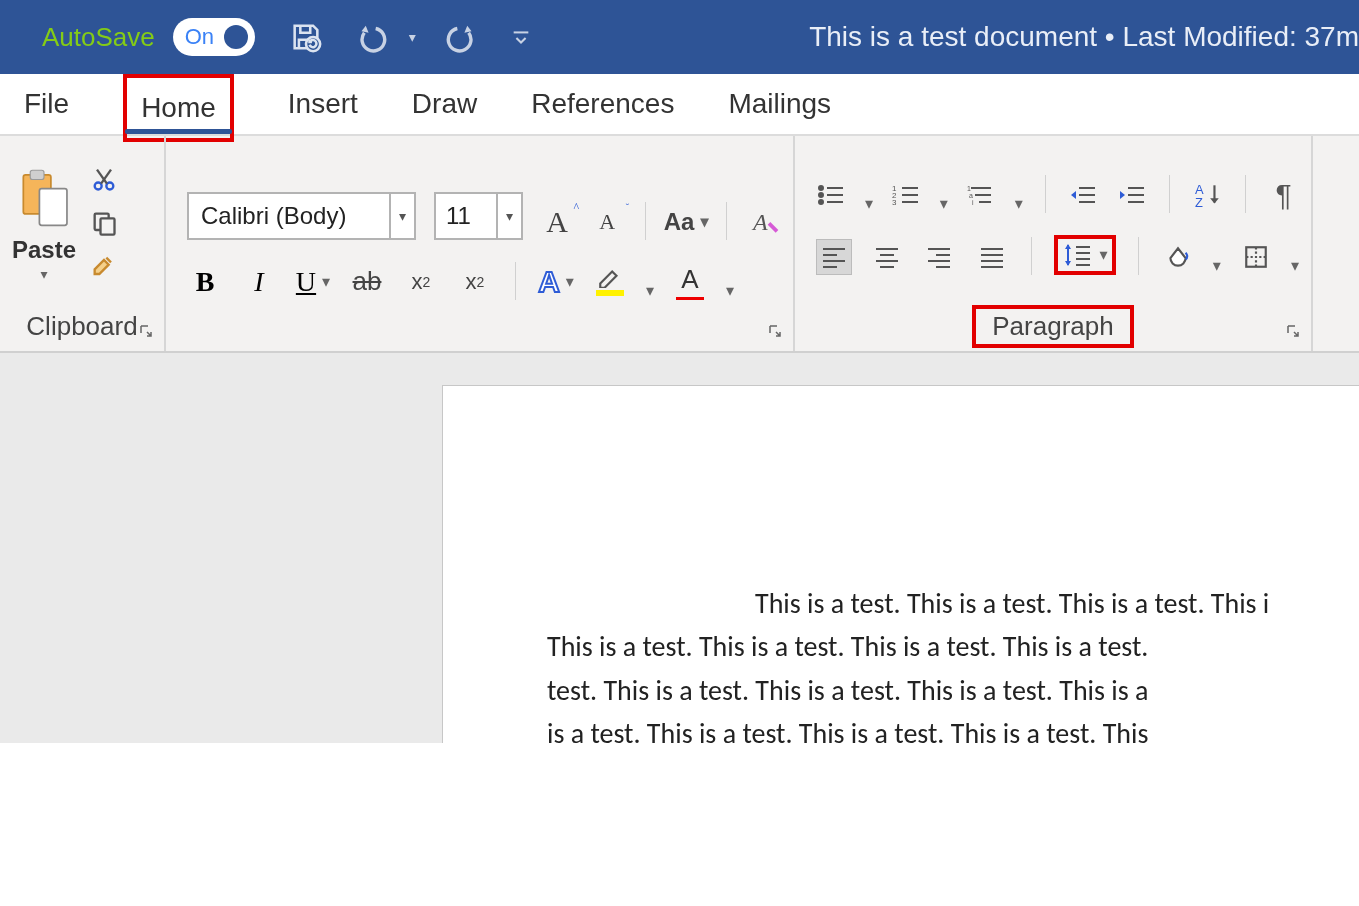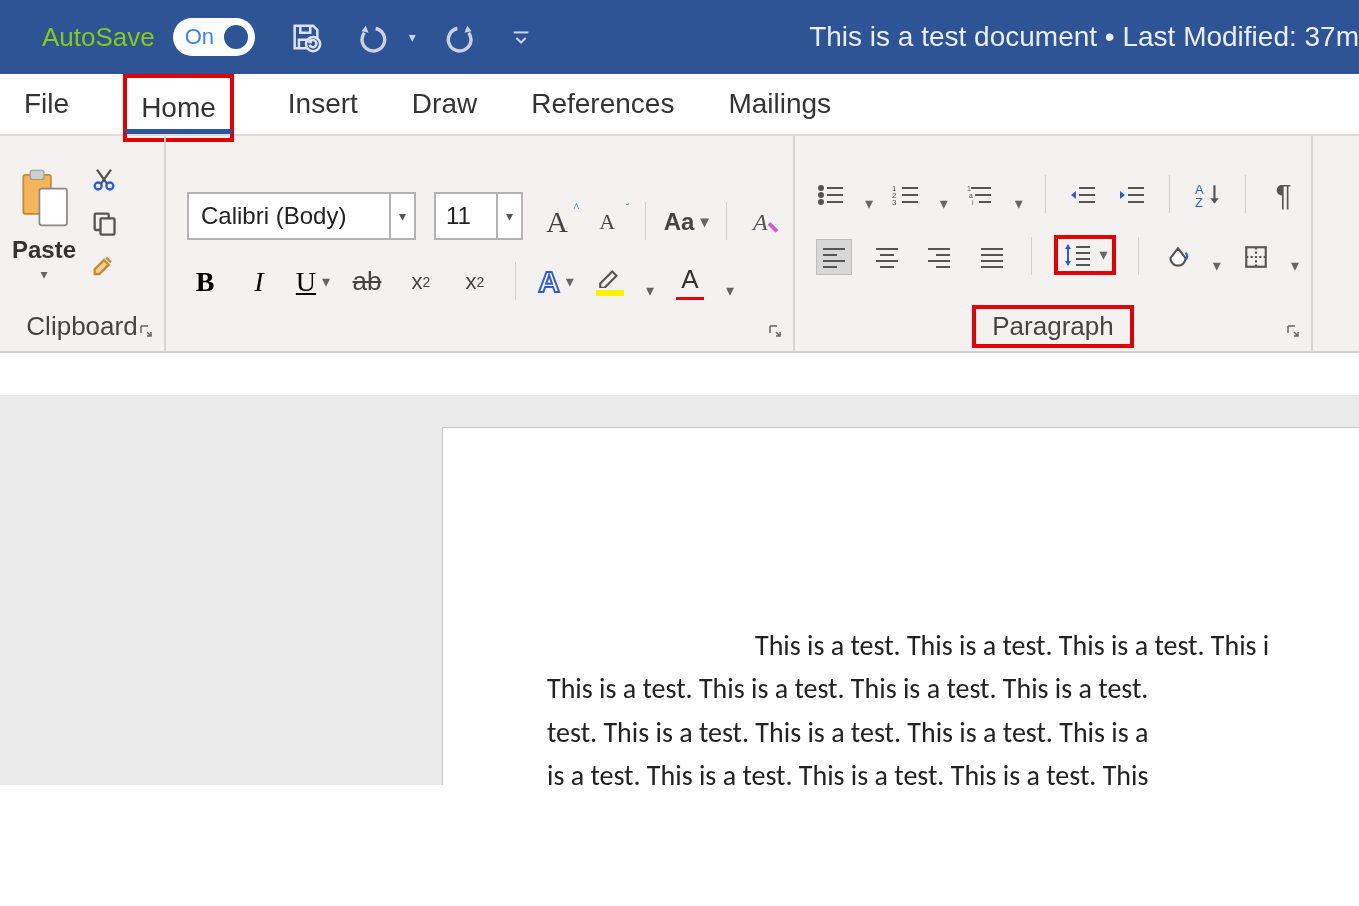--- a/index.html
+++ b/index.html
@@ -110,21 +110,21 @@
   .hl-pen { display:inline-flex; flex-direction:column; align-items:center; }
   .hl-bar { width:28px; height:6px; background:#fff200; margin-top:2px; }
   .fc-A { font-size: 26px; color:#333; }
   .fc-bar { width:28px; height:6px; background:#e00; margin-top:2px; }
 
   
   .line-spacing-box { border: 4px solid #e20000; padding: 2px 4px; display: inline-flex; align-items: center; gap: 8px; }
   .para-label-box { border: 4px solid #e20000; padding: 2px 16px; }
 
   
-  .workspace { background: #eaeaea; height: 390px; position: relative; overflow: hidden; margin-top: 42px; }
+  .workspace { background: #eaeaea; height: 390px; position: relative; overflow: hidden; }
   .page {
     position: absolute; left: 442px; top: 32px;
     width: 1000px; height: 900px;
     background: #fff;
     border: 1px solid #c7c7c7;
     padding: 196px 0 0 208px;
   }
   .doc-text { font-family: Calibri, sans-serif; font-size: 28px; color: #222; line-height: 1.55; text-indent: 104px; }
   .doc-overflow { white-space: nowrap; }
 

